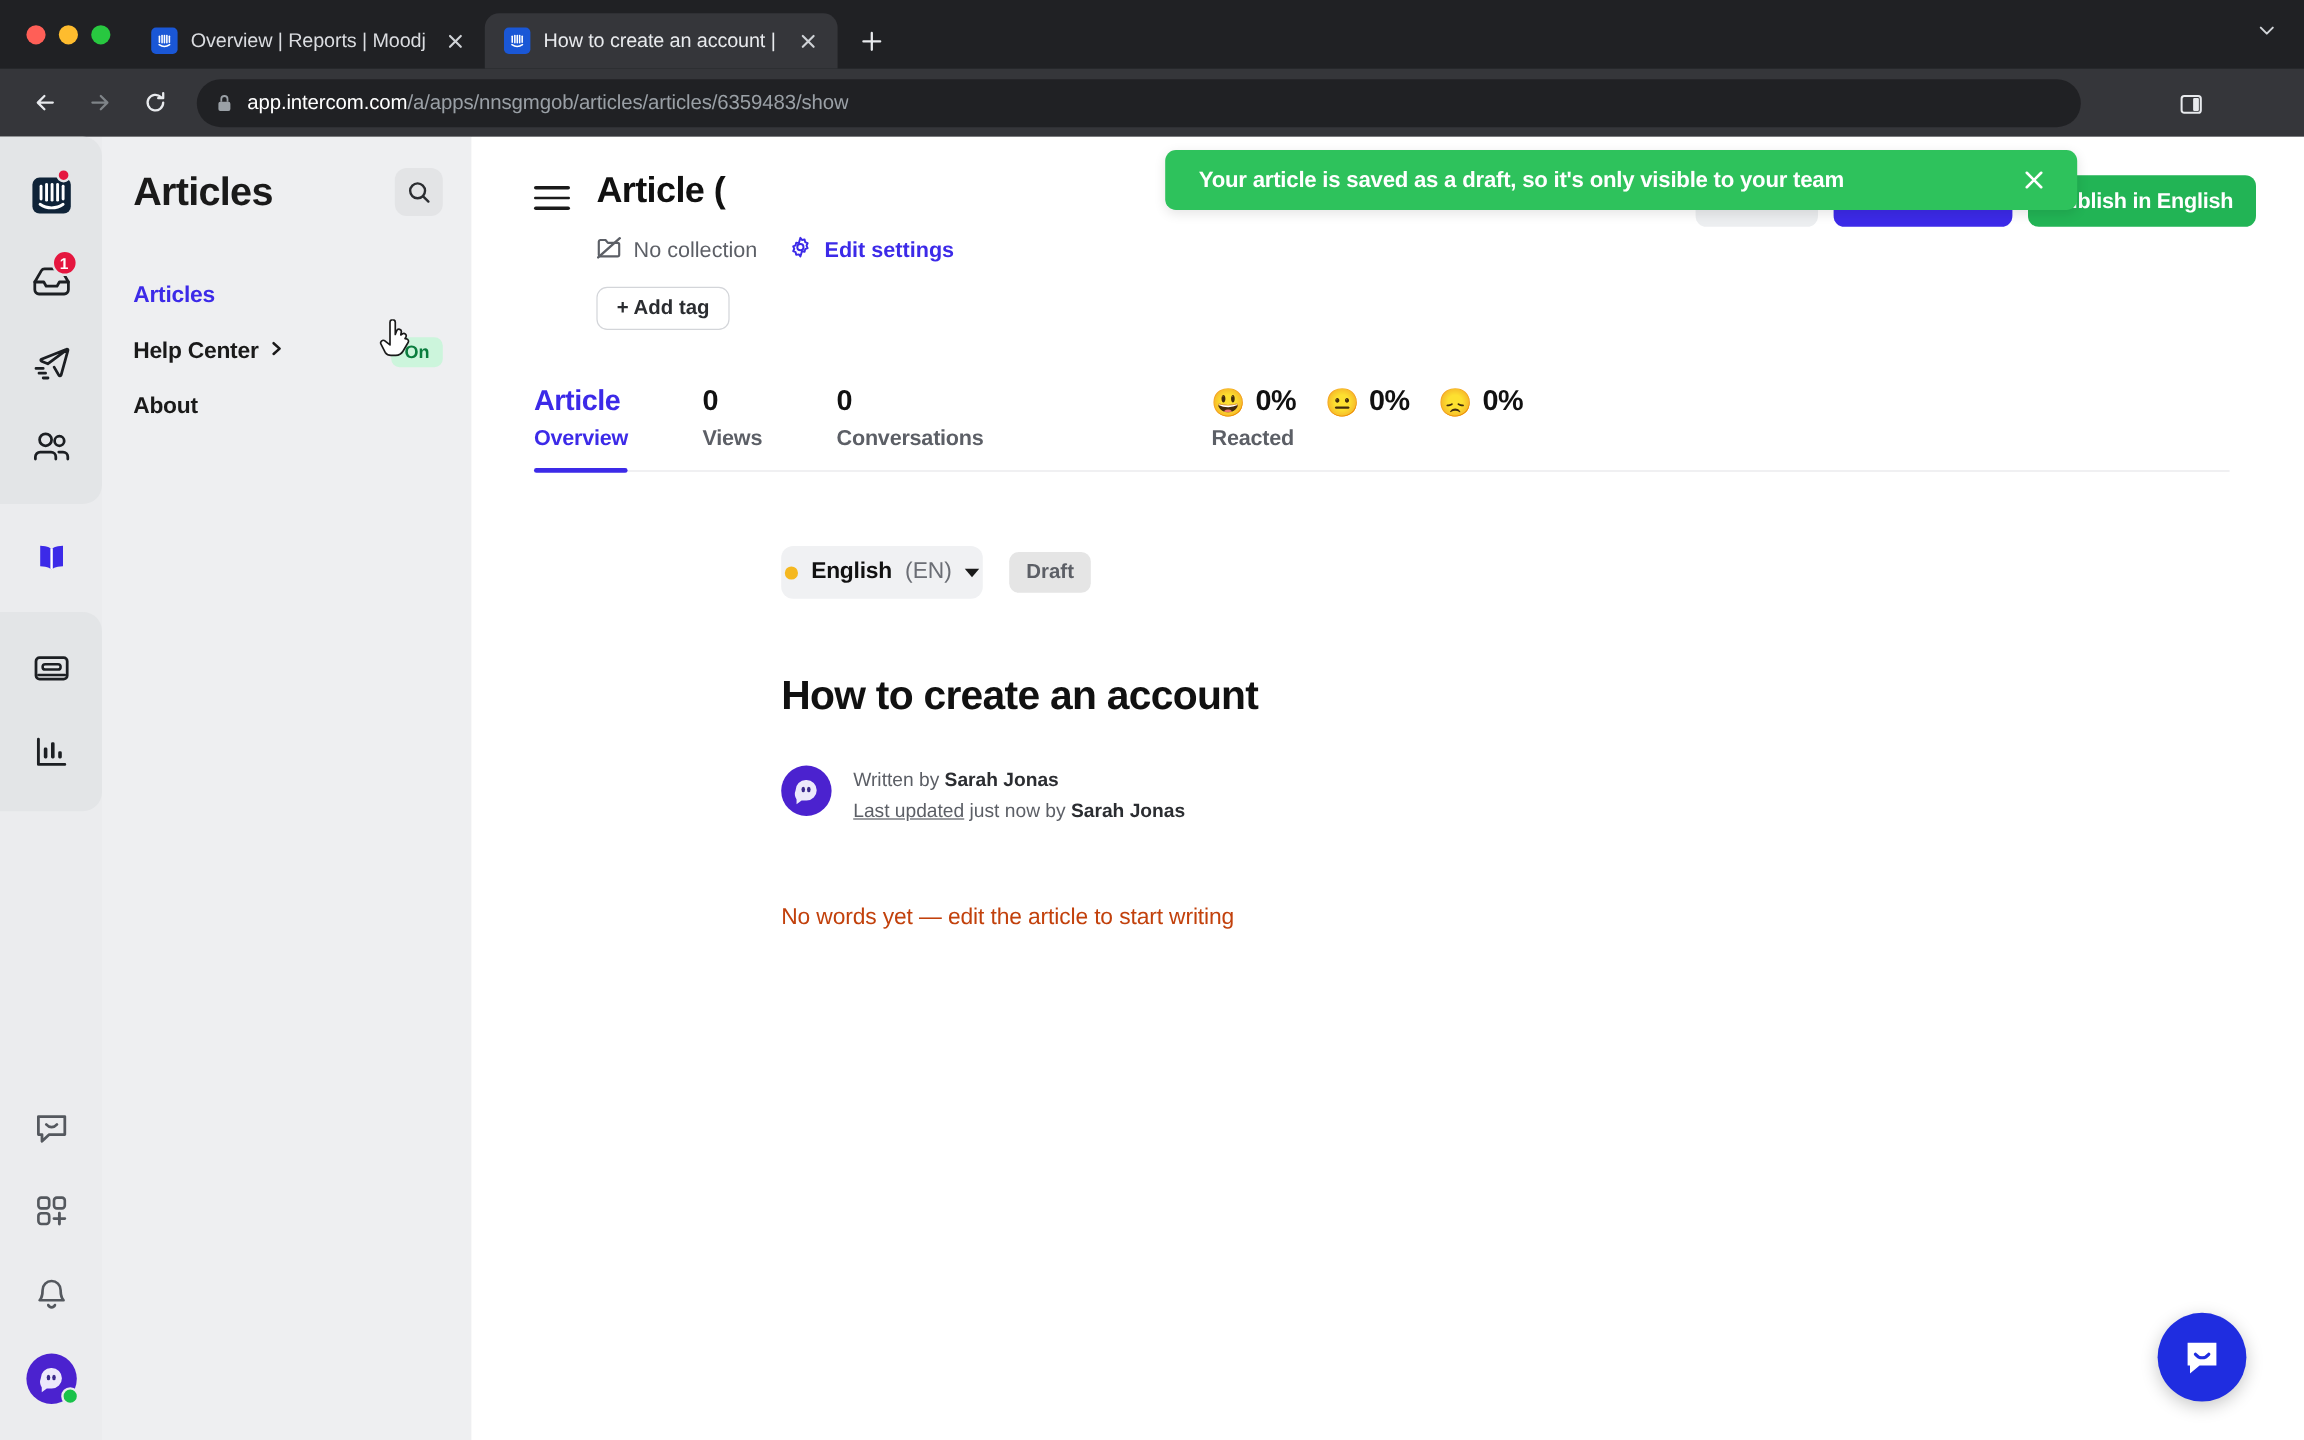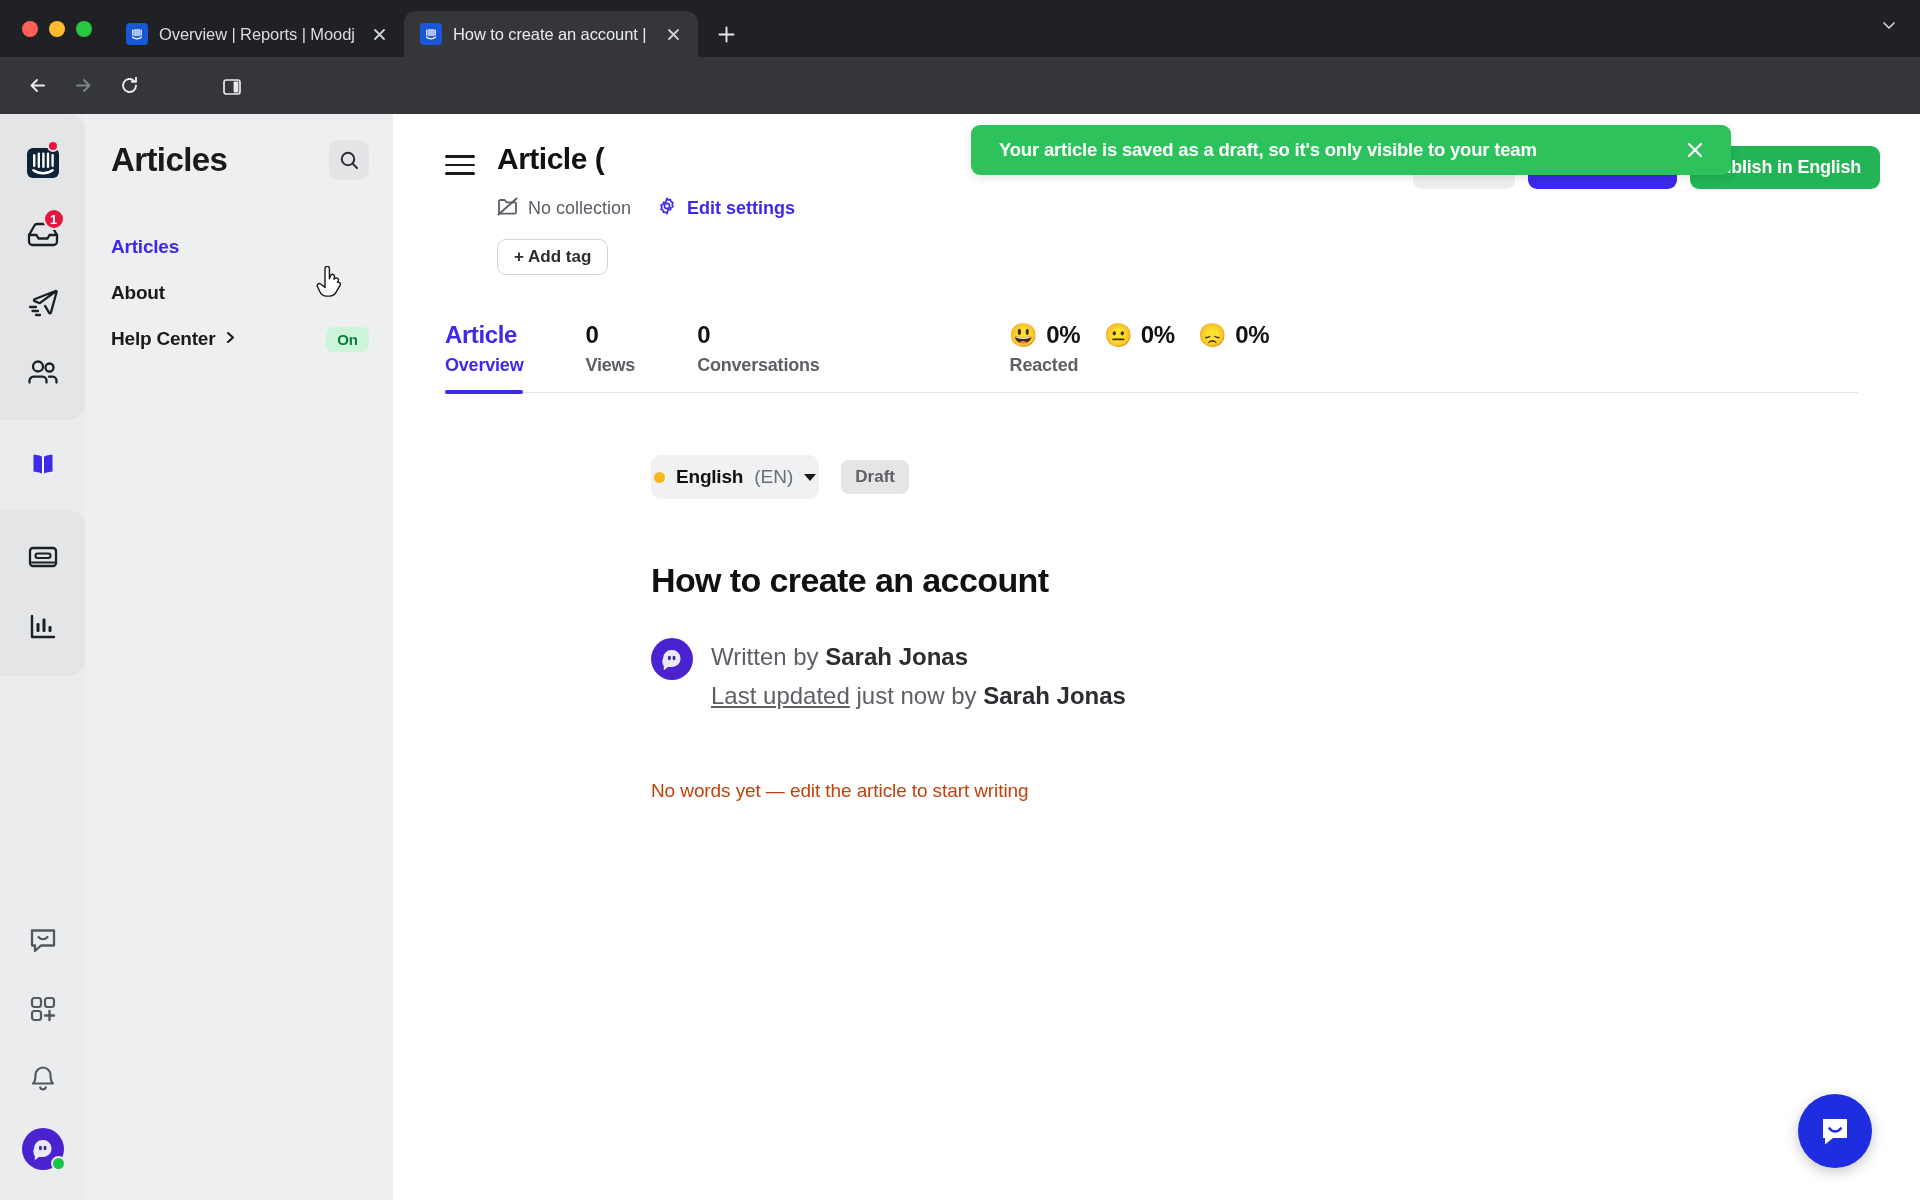--- a/index.html
+++ b/index.html
@@ -166,21 +166,21 @@
                background:#f0f1f3; border-radius:10px; }
   .lang-dot { width:11px;height:11px;border-radius:50%;background:#f5b820; }
   .lang-name { font-size:19px; font-weight:700; color:#111; letter-spacing:-0.2px; }
   .lang-code { font-size:19px; color:#6b6e75; font-weight:400; }
   .draft-badge { background:#e5e5e5; color:#5c5f66; font-size:17px; font-weight:700;
                  border-radius:8px; padding:7px 14px; }
   .doc-title { font-size:34px; font-weight:700; color:#111; letter-spacing:-0.6px; margin-top:62px; }
   .byline { display:flex; align-items:flex-start; gap:18px; margin-top:38px; }
   .av { width:42px;height:42px;border-radius:50%;background:#4b22cf;flex:0 0 auto;
         display:flex;align-items:center;justify-content:center; }
-  .byl-lines { font-size:24px; color:#5c5f66; line-height:1.62; }
+  .byl-lines { font-size:16px; color:#5c5f66; line-height:1.62; }
   .byl-lines b { color:#2b2d31; font-weight:700; }
   .byl-lines .u { text-decoration:underline;margin-top:21px; }
   .doc-empty { font-size:19px; color:#c2410c; margin-top:64px; letter-spacing:-0.1px; }
 
   .launcher { position:absolute; right:48px; bottom:32px; width:74px;height:74px;border-radius:50%;
               background:#1f2de0; box-shadow:0 4px 14px rgba(0,0,0,.22);
               display:flex;align-items:center;justify-content:center; }
 </style>
 </head>
 <body>
@@ -262,20 +262,31 @@
           <path d="M4 10.5h12.5M11 5l5.5 5.5L11 16" stroke="currentColor" stroke-width="1.9" fill="none" stroke-linecap="round" stroke-linejoin="round"></path>
         </svg>
     </div>
     <div class="tb-btn">
       <svg width="21" height="21" viewBox="0 0 21 21">
           <path d="M17 10.5a6.5 6.5 0 1 1-1.9-4.6" stroke="currentColor" stroke-width="1.9" fill="none" stroke-linecap="round"></path>
           <path d="M17 2.6v4.2h-4.2" stroke="currentColor" stroke-width="1.9" fill="none" stroke-linecap="round" stroke-linejoin="round"></path>
         </svg>
     </div>
 
+    <div class="omnibox">
+      <span class="lock">
+        <svg width="14" height="16" viewBox="0 0 14 16">
+            <rect x="2" y="6.8" width="10" height="7.6" rx="1.6" fill="currentColor"></rect>
+            <path d="M4.4 6.8V4.6a2.6 2.6 0 0 1 5.2 0v2.2" stroke="currentColor" stroke-width="1.5" fill="none"></path>
+          </svg>
+      </span>
+      <span class="url">
+        <span class="host">app.intercom.com</span><span class="path">/a/apps/nnsgmgob/articles/articles/6359483/show</span>
+      </span>
+    </div>
 
     <div class="tb-right">
       <div class="tb-btn">
         <svg width="21" height="21" viewBox="0 0 21 21">
             <path d="M2 10.5S5.4 5.5 10.5 5.5 19 10.5 19 10.5s-3.4 5-8.5 5S2 10.5 2 10.5z" stroke="currentColor" stroke-width="1.7" fill="none"></path>
             <circle cx="10.5" cy="10.5" r="2.4" stroke="currentColor" stroke-width="1.7" fill="none"></circle>
             <path d="M3.5 17.5L17.5 3.5" stroke="currentColor" stroke-width="1.9" stroke-linecap="round"></path>
           </svg>
       </div>
       <div class="tb-btn">
@@ -431,34 +442,34 @@
       </div>
 
       <div class="nav-item active">
         <span class="nav-left">
           <span>Articles</span>
         </span>
       </div>
 
       <div class="nav-item">
         <span class="nav-left">
-          <span>About</span>
-        </span>
-      </div>
-
-      <div class="nav-item">
-        <span class="nav-left">
           <span>Help Center</span>
           <span>
             <svg width="13" height="15" viewBox="0 0 13 15">
                 <path d="M4 3l5 4.5L4 12" stroke="#1a1a1a" stroke-width="2.1" fill="none" stroke-linecap="round" stroke-linejoin="round"></path>
               </svg>
           </span>
         </span>
         <span class="badge-on">On</span>
+      </div>
+
+      <div class="nav-item">
+        <span class="nav-left">
+          <span>About</span>
+        </span>
       </div>
 
       <span class="cursor-hand">
         <svg width="30" height="34" viewBox="0 0 30 34">
             <path d="M10 2.5c0-1.2 1-2.2 2.2-2.2s2.2 1 2.2 2.2v10.2l1.2-3.1a2 2 0 0 1 3.8 1.2l-.4 2.3 1.5-.9a2 2 0 0 1 2.8 2.6l-.8 1.4 1.3.2a2 2 0 0 1 1.3 3l-4.3 7.3a7 7 0 0 1-6 3.4h-4a6 6 0 0 1-4.8-2.4L2.6 21a2.2 2.2 0 0 1 3.1-3l4.3 3.4z" fill="#fff" stroke="#1a1a1a" stroke-width="1.4" stroke-linejoin="round"></path>
           </svg>
       </span>
     </div>
 
     <div class="main">

